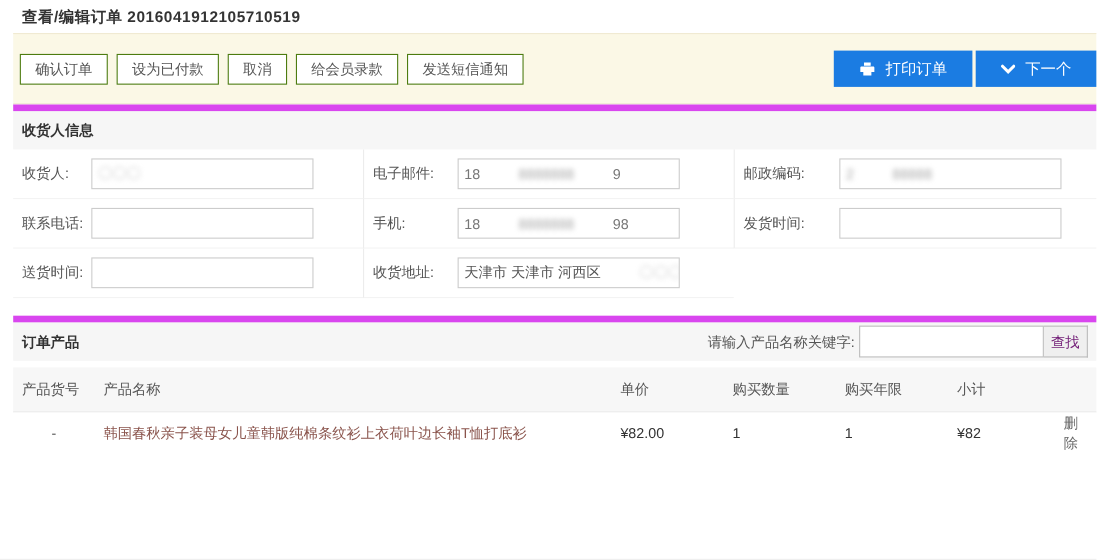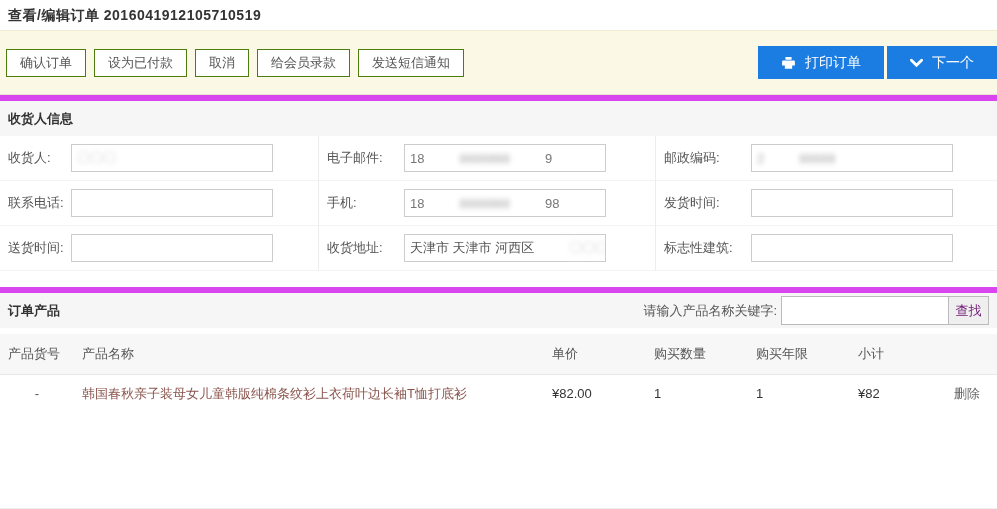--- a/index.html
+++ b/index.html
@@ -1,17 +1,17 @@
 <!DOCTYPE html>
 <html><head>
 <meta charset="utf-8">
 <style>
   * { margin:0; padding:0; box-sizing:border-box; }
   body { font-family:"Liberation Sans","DejaVu Sans",sans-serif; background:#fff; }
-  .page { width:997px; height:509px; position:relative; background:#fff; overflow:hidden; border-bottom:1px solid #eee; }
+  .page { width:997px; height:509px; position:relative; background:#fff; overflow:hidden; border-bottom:1px solid #eee;padding-left:12px; }
 
   
   .title-bar { height:30px; padding:7px 8px 0; background:#fff; }
   .title-bar h1 { font-size:14px; font-weight:bold; color:#333; letter-spacing:.5px; }
 
   
   .toolbar { height:65px; background:#fbf8e6; border-top:1px solid #f0ead2; border-bottom:1px solid #e9e2cc;
              display:flex; align-items:center; padding-left:6px; }
   .btn-group { display:flex; gap:8px; }
   .btn-plain { height:28px; padding:0 13px; background:#fff; border:1px solid #4d7c0f; color:#555;
@@ -153,24 +153,20 @@
       <div class="inp"></div>
     </div>
     <div class="cell c2">
       <span class="flabel">收货地址:</span>
       <div class="inp">
         <span>天津市 天津市 河西区</span>
           <span class="blur">〇〇〇〇〇</span>
           <span>现</span>
       </div>
     </div>
-    <div class="cell c3">
-      <span class="flabel">标志性建筑:</span>
-      <div class="inp"></div>
-    </div>
   </div>
 
   <div class="sec-head products">
     <span class="sec-title">订单产品</span>
     <div class="search-box">
       <span class="search-label">请输入产品名称关键字:</span>
       <input class="search-input" type="text" style="">
       <button class="btn-find">查找</button>
     </div>
   </div>

